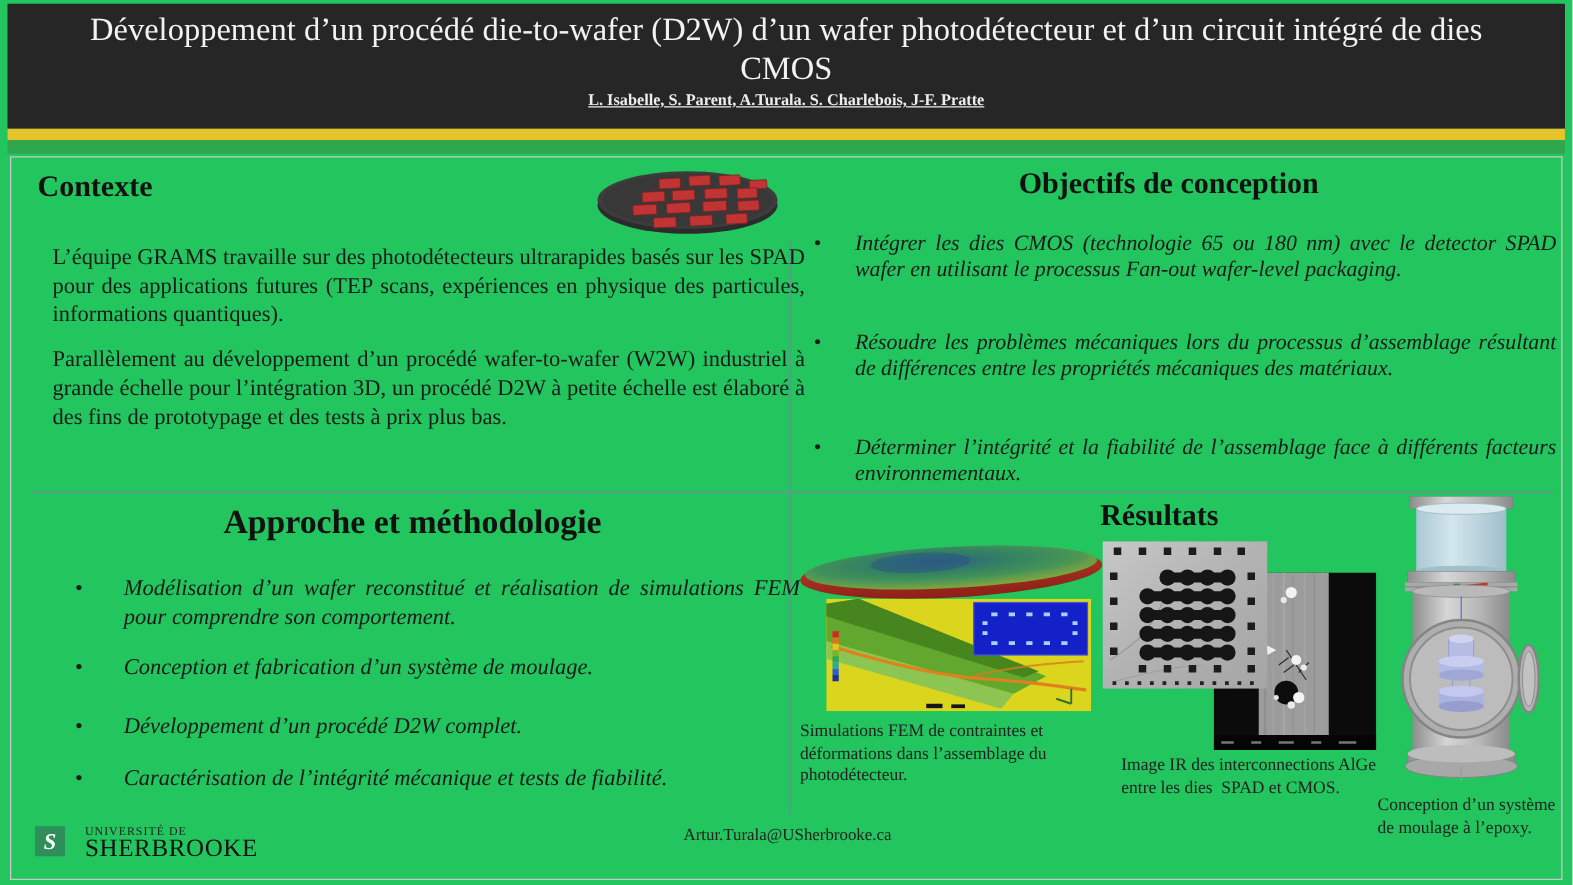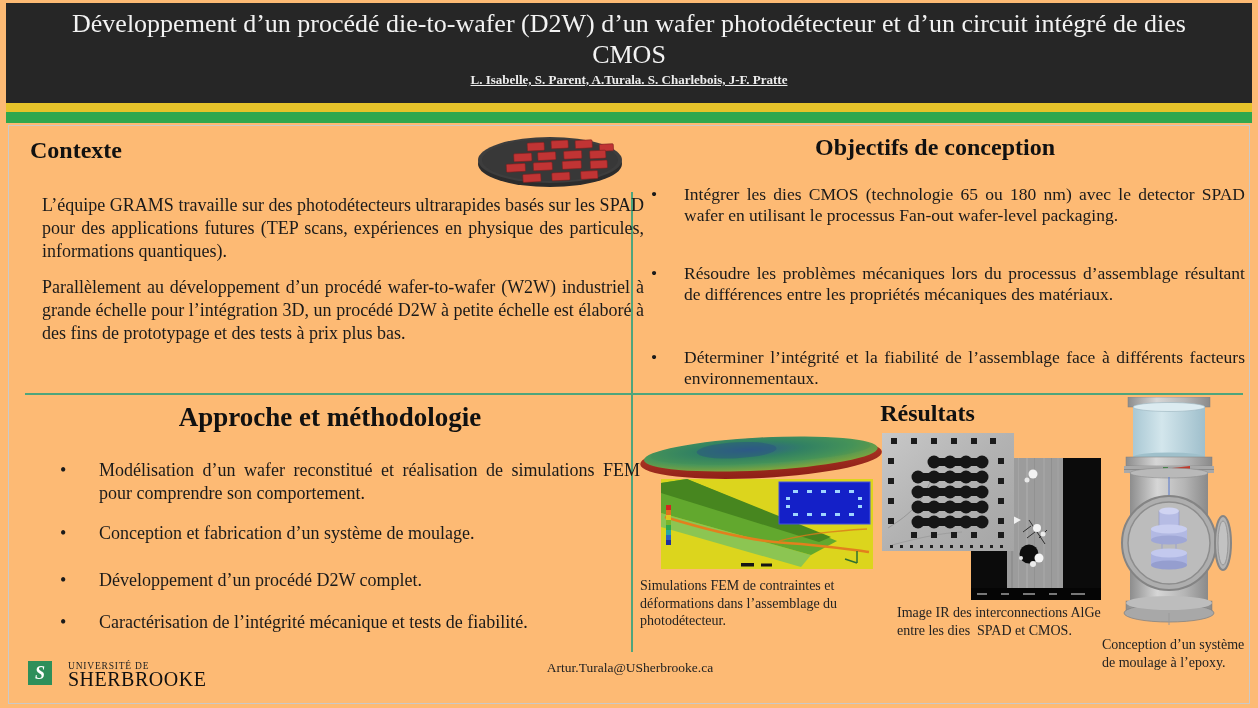--- a/index.html
+++ b/index.html
@@ -1,17 +1,17 @@
 <!DOCTYPE html>
 <html lang="fr" style="--header-bg: #262626; --stripe-yellow: #e6c32a; --stripe-green: #2fa74e; --divider-green: #4ea57c; --frame-gray: #c9c9c9; --logo-green: #2e8f5a;"><head>
 <meta charset="utf-8">
 <style>
   html,body{margin:0;padding:0;background:#ffffff;}
   .poster{
-    position:relative;width:1258px;height:708px;background:#fdba74;
+    position:relative;width:1258px;height:708px;background:#22c55e;
     font-family:"Liberation Serif", serif;color:#1a1a1a;overflow:hidden;
   }
   
   .hdr{position:absolute;left:6px;top:3px;width:1246px;height:100px;
        background:var(--header-bg,#262626);text-align:center;color:#f2f2f2;}
   .title{margin:5px auto 0;max-width:1190px;font-size:26px;line-height:31px;}
   .authors{margin-top:2px;font-size:13px;font-weight:bold;color:#ededed;text-decoration:underline;}
   .affil{font-size:13px;font-weight:bold;color:#ededed;}
   .stripe{position:absolute;left:6px;width:1246px;}
   .stripe-y{top:103px;height:9px;background:var(--stripe-yellow,#e6c32a);}
@@ -29,21 +29,21 @@
   .h-objectifs{left:645px;top:134px;width:580px;text-align:center;font-size:24px;}
   .h-approche{left:30px;top:402px;width:600px;text-align:center;font-size:27px;}
   .h-resultats{left:800px;top:400px;width:255px;text-align:center;font-size:24px;}
   
   .para{position:absolute;left:30px;width:602px;margin:12px;text-align:justify;
         font-size:18px;line-height:23px;}
   .ctx-p1{top:182px;}
   .ctx-p2{top:264px;}
   .bullet{position:absolute;display:flex;}
   .bullet .bmark{flex:0 0 auto;}
-  .bullet .btext{flex:1;text-align:justify;}
+  .bullet .btext{flex:1;text-align:justify;font-style:italic;}
   .obj{left:648px;width:597px;font-size:17.5px;line-height:21px;}
   .obj .bmark{width:33px;padding-left:3px;}
   .obj-b1{top:184px;} .obj-b2{top:263px;} .obj-b3{top:347px;}
   .app{left:56px;width:584px;font-size:18px;line-height:23px;}
   .app .bmark{width:39px;padding-left:4px;}
   .app-b1{top:459px;} .app-b2{top:522px;} .app-b3{top:569px;} .app-b4{top:611px;}
   
   .img{position:absolute;}
   .img-wafer{left:476px;top:131px;width:150px;height:58px;}
   .img-warp{left:637px;top:429px;width:248px;height:52px;}

